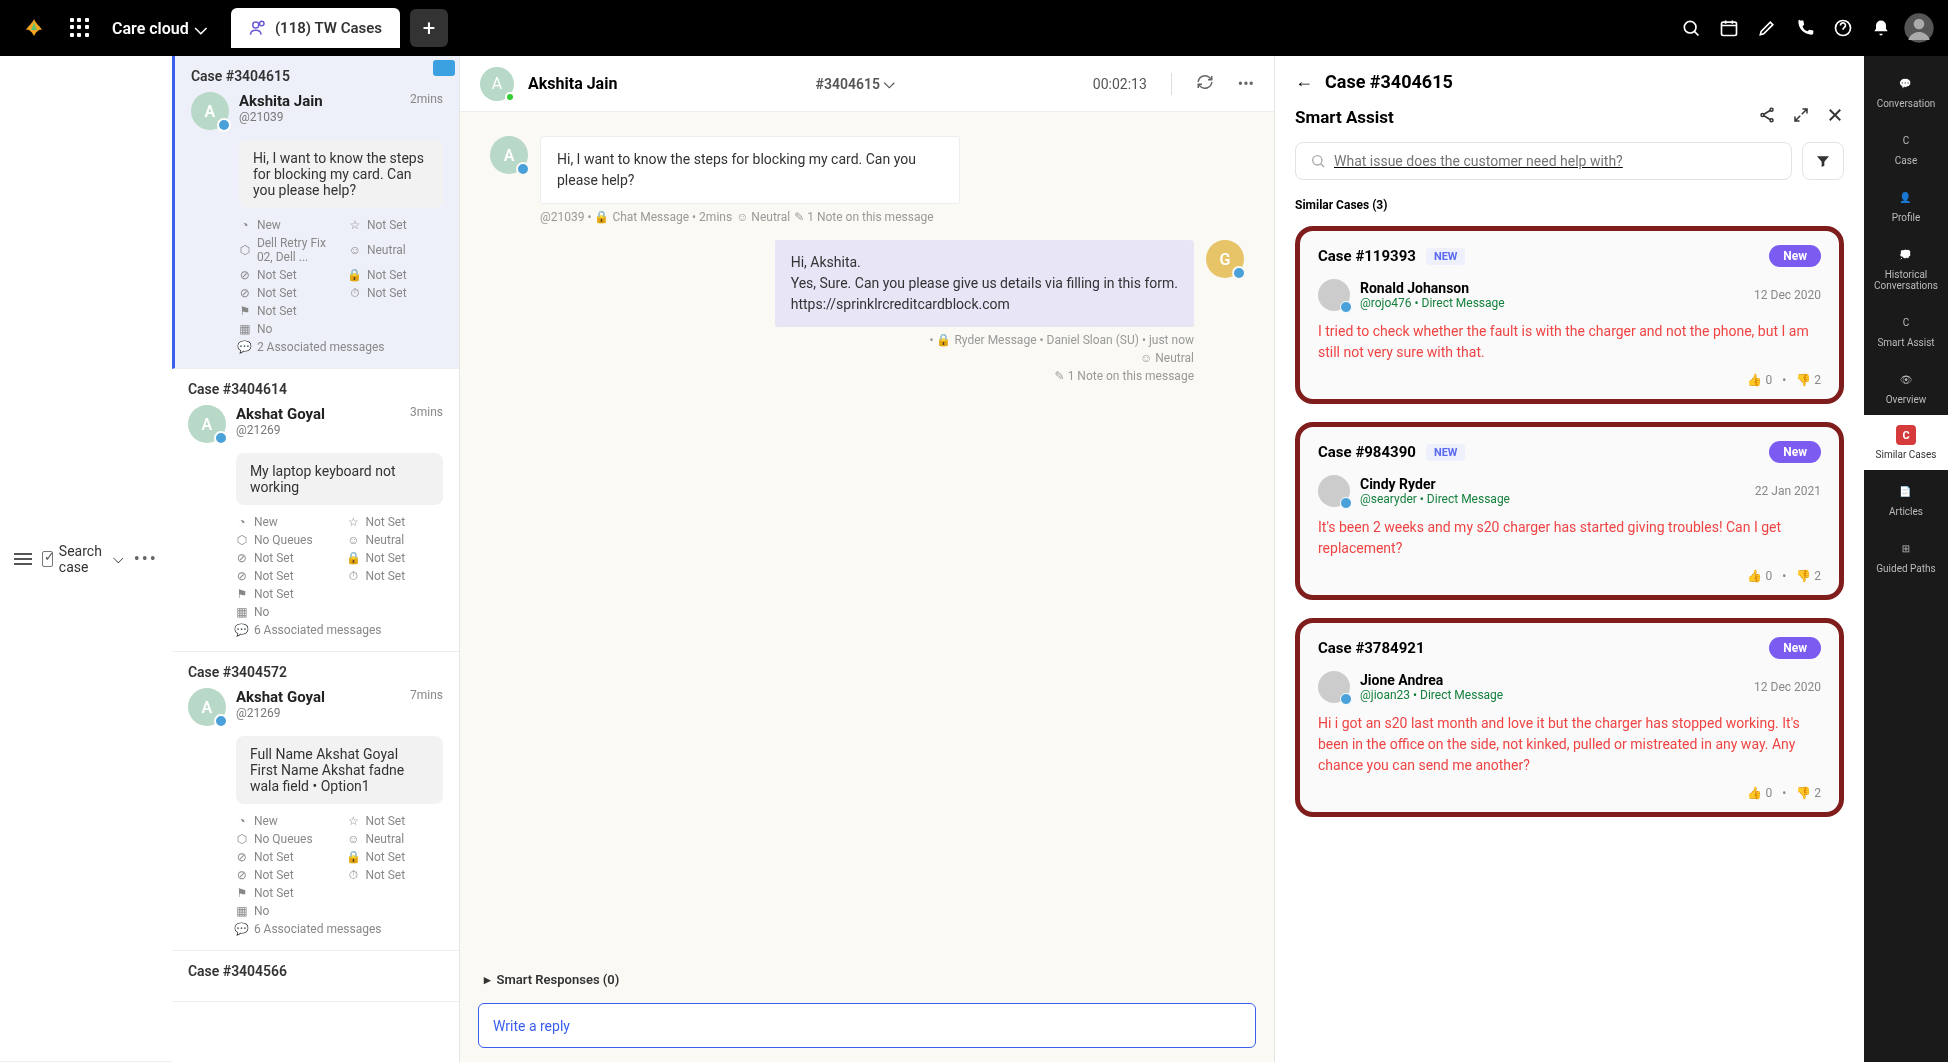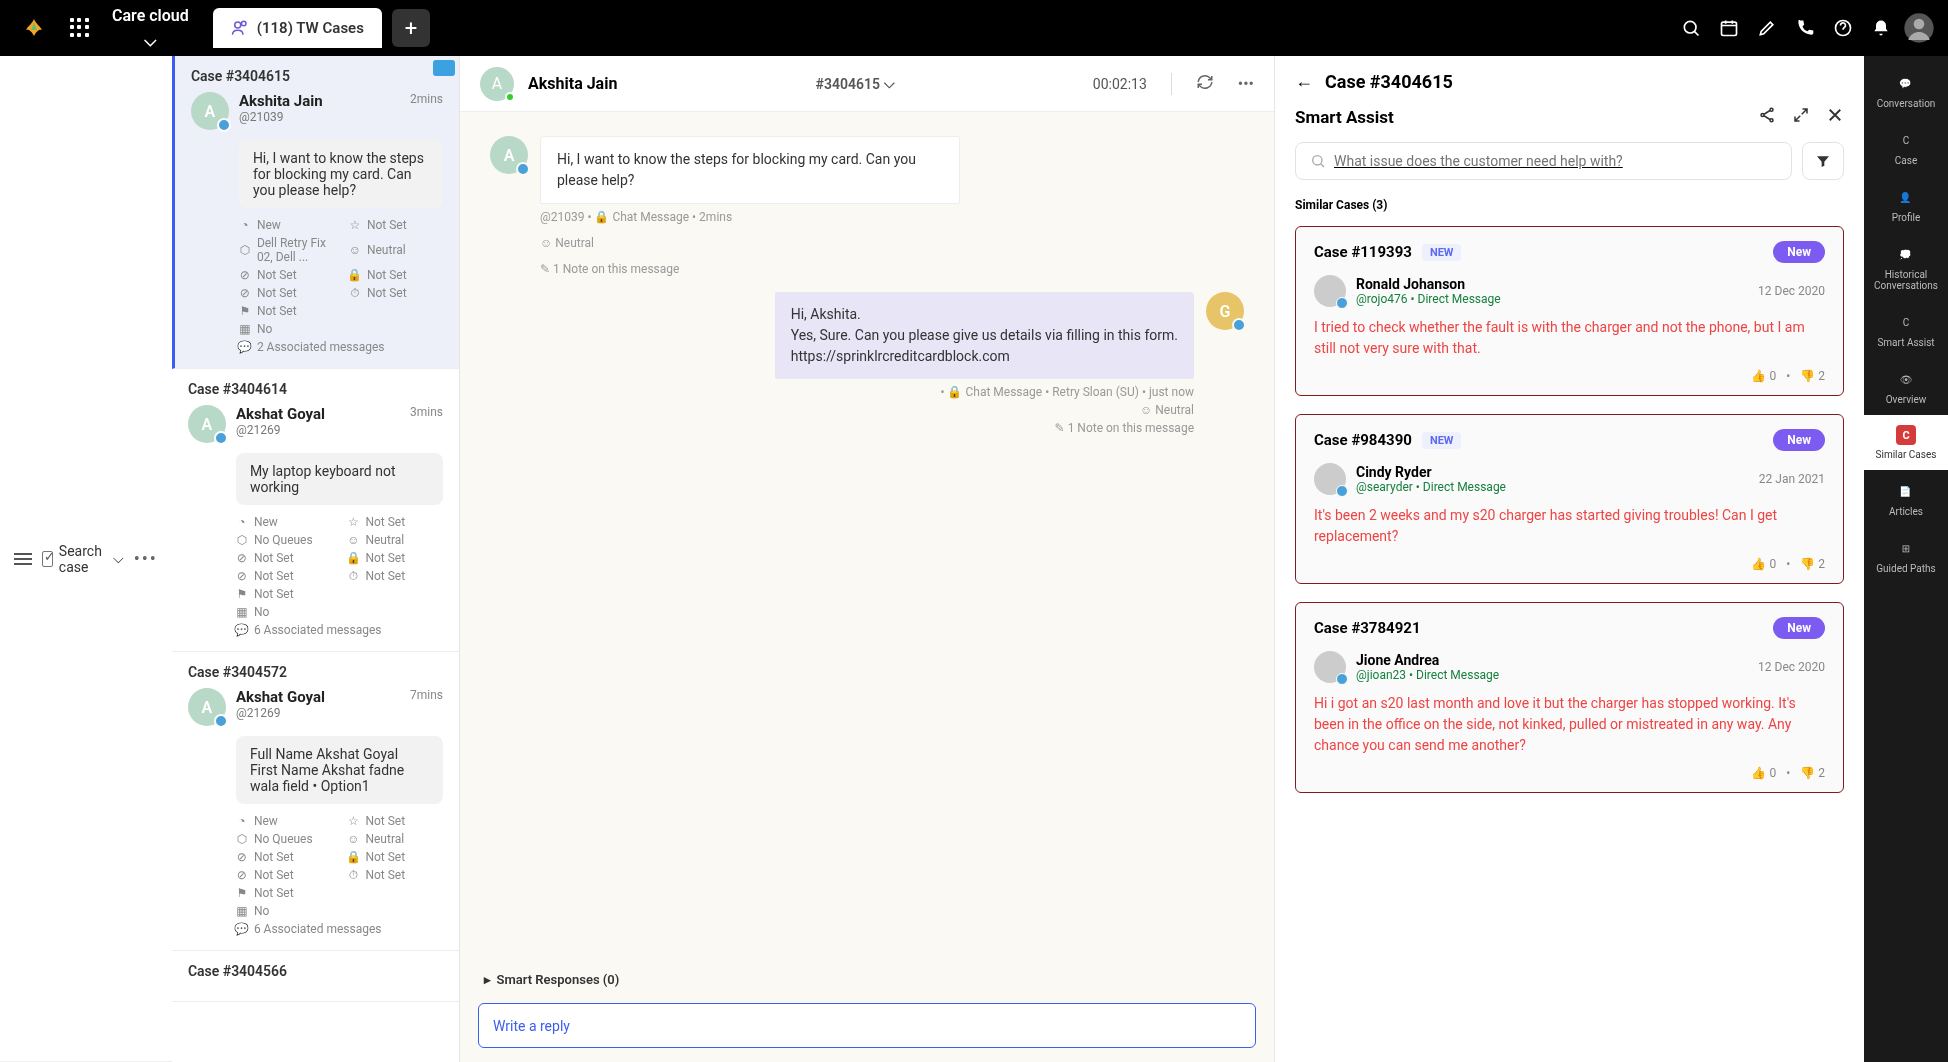--- a/index.html
+++ b/index.html
@@ -3,21 +3,21 @@
 <meta charset="utf-8">
 <style>
 * { margin: 0; padding: 0; box-sizing: border-box; font-family: -apple-system, BlinkMacSystemFont, "Segoe UI", Roboto, sans-serif; }
 body { background: #f5f5f0; overflow: hidden; }
 
 
 .topbar { height: 56px; background: #000; display: flex; align-items: center; padding: 0 10px; color: #fff; }
 .logo { width: 28px; height: 28px; margin: 0 10px; display:flex; align-items:center; justify-content:center;}
 .grid-icon { width: 20px; height: 20px; display: grid; grid-template-columns: repeat(3,1fr); gap:2px; margin:0 12px; cursor:pointer;}
 .grid-icon span{background:#fff;width:4px;height:4px;border-radius:1px;}
-.workspace { font-size:16px; font-weight:600; display:flex; align-items:center; gap:6px; cursor:pointer; padding:0 10px;flex-direction:column;}
+.workspace { font-size:16px; font-weight:600; display:flex; align-items:center; gap:6px; cursor:pointer; padding:0 10px;}
 .tab { background:#fff; color:#333; height:40px; display:flex; align-items:center; padding:0 18px; border-radius:6px 6px 0 0; margin-left:14px; gap:8px; font-weight:600; font-size:15px;}
 .tab-icon{width:18px;height:18px;color:#6b5bd4;}
 .addtab { width:38px; height:38px; background:#333; border-radius:6px; display:flex; align-items:center; justify-content:center; margin-left:10px; cursor:pointer; font-size:22px; color:#fff;}
 .top-spacer{flex:1;}
 .top-action{width:38px;height:38px;display:flex;align-items:center;justify-content:center;cursor:pointer;color:#fff;}
 
 
 .main { display:flex; height: calc(100vh - 56px); }
 .col-left { width:460px; background:#fff; border-right:1px solid #e5e5e5; display:flex; flex-direction:row; overflow-y:auto;}
 .col-center { flex:1; background:#faf9f4; display:flex; flex-direction:column; position:relative;}
@@ -65,21 +65,21 @@
 .msg-row{display:flex;gap:12px;margin-bottom:4px;}
 .msg-row.right{justify-content:flex-end;}
 .msg-avatar{width:38px;height:38px;border-radius:50%;display:flex;align-items:center;justify-content:center;color:#fff;font-weight:600;flex-shrink:0;position:relative;}
 .msg-avatar.green{background:#b8d8c8;}
 .msg-avatar.yellow{background:#e8c468;}
 .msg-avatar .small-badge{position:absolute;bottom:-2px;right:-2px;width:14px;height:14px;border-radius:50%;background:#4aa0d8;border:2px solid #faf9f4;}
 .bubble{max-width:420px;padding:12px 16px;border-radius:2px;font-size:14px;line-height:1.5;}
 .bubble.left{background:#fff;border:1px solid #eee;border-top-left-radius:4px;color:#333;}
 .bubble.right{background:#e8e5f7;border-top-right-radius:4px;color:#333;}
 .msg-meta{font-size:12px;color:#999;margin-top:6px;margin-bottom:16px;display:flex;gap:8px;align-items:center;}
-.msg-meta.left{margin-left:50px;flex-direction:column;align-items:flex-start;gap:12px;}
+.msg-meta.left{margin-left:50px;flex-direction:row;align-items:flex-start;gap:4px;}
 .msg-meta.right{justify-content:flex-end;margin-right:50px;flex-direction:column;align-items:flex-end;gap:4px;}
 .meta-line{display:flex;gap:6px;align-items:center;}
 
 .smart-resp{padding:10px 24px;font-size:13px;font-weight:600;color:#333;display:flex;align-items:center;gap:6px;}
 .reply-box{margin:6px 18px 14px;border:1.5px solid #3b5ef0;border-radius:6px;padding:12px 14px;background:#fff;}
 .reply-box input{border:none;outline:none;width:100%;font-size:14px;color:#3b5ef0;}
 .reply-box input::placeholder{color:#3b5ef0;}
 
 
 .right-header{padding:14px 20px 8px;display:flex;align-items:center;gap:12px;}
@@ -90,21 +90,21 @@
 .panel-actions{margin-left:auto;display:flex;gap:16px;color:#444;}
 .panel-actions span{cursor:pointer;}
 
 .search-box{margin:0 20px 18px;display:flex;gap:10px;text-decoration:underline;}
 .search-input{flex:1;border:1px solid #e3e3e3;border-radius:8px;padding:10px 14px;display:flex;align-items:center;gap:8px;}
 .search-input input{border:none;outline:none;flex:1;font-size:14px;}
 .filter-btn{width:42px;border:1px solid #e3e3e3;border-radius:8px;display:flex;align-items:center;justify-content:center;cursor:pointer;}
 
 .section-title{padding:0 20px 14px;font-weight:700;font-size:12px;}
 
-.sim-card{margin:0 20px 18px;border:1px solid #7f1d1d;border-radius:6px;padding:14px 18px 12px;background:#fafafa;}
+.sim-card{margin:0 20px 18px;border:5px solid #7f1d1d;border-radius:18px;padding:14px 18px 12px;background:#fafafa;}
 .sim-head{display:flex;align-items:center;gap:10px;margin-bottom:12px;}
 .sim-case{font-weight:700;font-size:15px;}
 .badge-new{font-size:11px;font-weight:700;color:#5b6af0;background:#eef0fb;padding:2px 8px;border-radius:4px;}
 .pill-new{margin-left:auto;background:#7b5bf0;color:#fff;font-size:12px;font-weight:700;padding:4px 14px;border-radius:12px;}
 .sim-user{display:flex;align-items:center;gap:10px;margin-bottom:10px;}
 .sim-avatar{width:32px;height:32px;border-radius:50%;background:#ccc;position:relative;flex-shrink:0;}
 .sim-avatar .verify{position:absolute;bottom:-2px;right:-2px;width:12px;height:12px;border-radius:50%;background:#4aa0d8;border:1.5px solid #fff;}
 .sim-username{font-weight:700;font-size:14px;}
 .sim-handle{font-size:12px;color:#15803d;}
 .sim-date{margin-left:auto;font-size:12px;color:#888;}
@@ -456,21 +456,21 @@
         <div class="meta-line">☺ Neutral</div>
         <div class="meta-line">✎ 1 Note on this message</div>
       </div>
         </div>
         <div>
       <div class="msg-row right">
         <div class="bubble right">Hi, Akshita.<br>Yes, Sure. Can you please give us details via filling in this form.<br>https://sprinklrcreditcardblock.com</div>
         <div class="msg-avatar yellow">G<span class="small-badge"></span></div>
       </div>
       <div class="msg-meta right">
-        <div class="meta-line">• 🔒 Chat Message  •  Retry Sloan (SU)  •  just now</div>
+        <div class="meta-line">• 🔒 Ryder Message  •  Daniel Sloan (SU)  •  just now</div>
         <div class="meta-line">☺ Neutral</div>
         <div class="meta-line">✎ 1 Note on this message</div>
       </div>
         </div>
       </div>
     <div class="smart-resp">
       <span>▸</span>
       <span>Smart Responses (0)</span>
     </div>
     <div class="reply-box">

